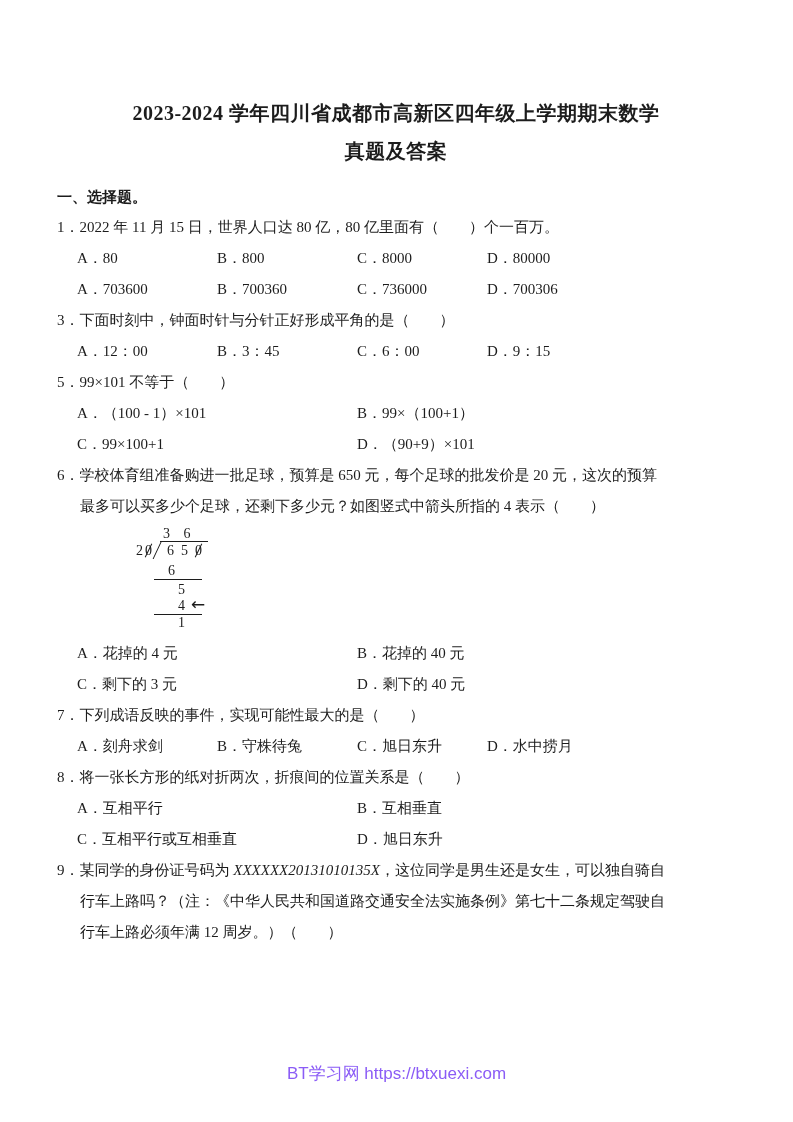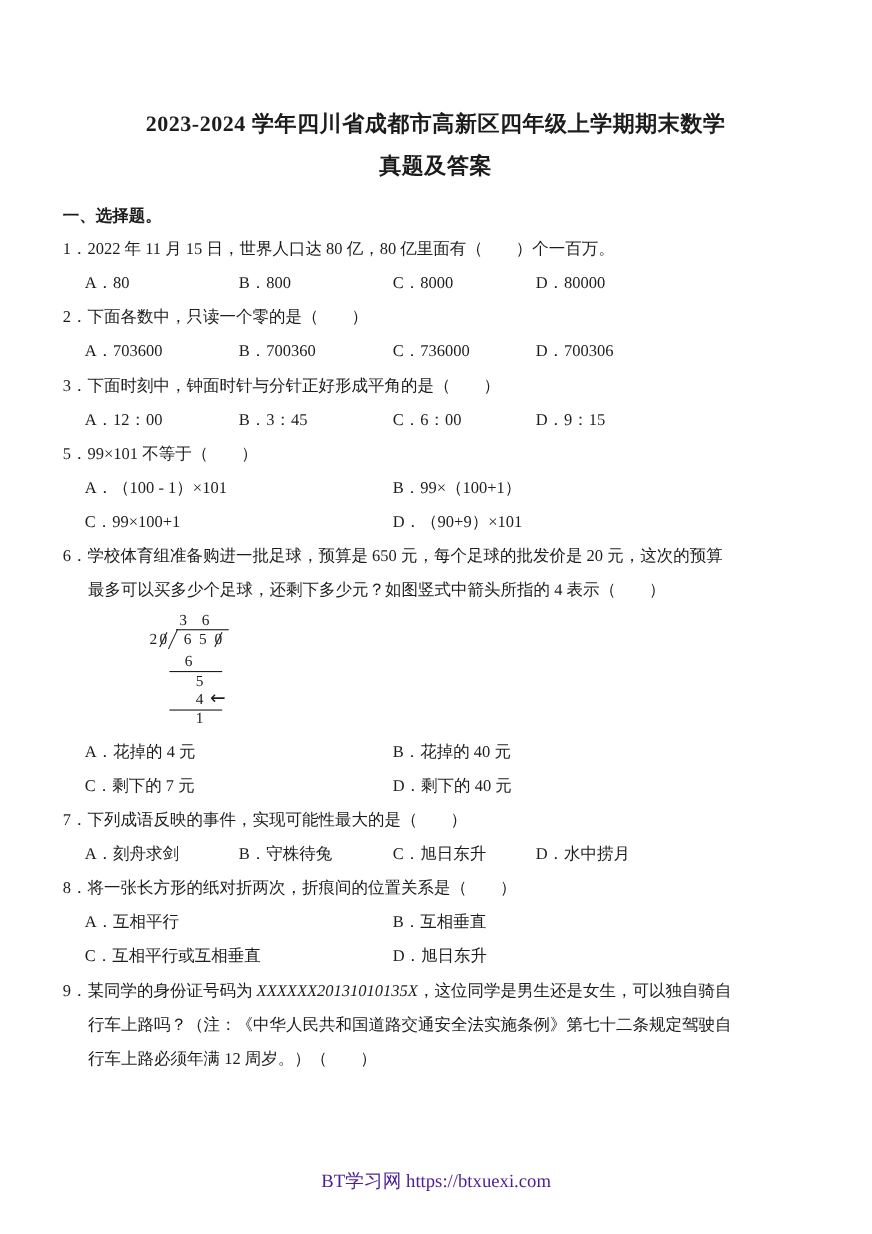--- a/index.html
+++ b/index.html
@@ -63,23 +63,23 @@
   .dv-s3 { position: absolute; left: 42px; top: 72px; }
   .dv-arrow { position: absolute; left: 55px; top: 70px; font-size: 17px;
               font-family: "DejaVu Sans", sans-serif; }
   .dv-l2 { position: absolute; left: 18px; top: 88px; width: 48px; border-top: 1.5px solid #1c1c1c; }
   .dv-s4 { position: absolute; left: 42px; top: 89px; }
 
   .footer {
     position: absolute;
     left: 0; top: 1062px; width: 100%;
     text-align: center;
-    font-family: Liberation Serif, serif;
+    font-family: Liberation Sans, sans-serif;
     font-size: 17px;
-    color: #4c1d95;
+    color: #8b5cf6;
   }
 </style>
 </head>
 <body>
 
 <div class="page">
   <div class="inner">
 
     <div class="title">
       <div>2023-2024 学年四川省成都市高新区四年级上学期期末数学</div>
@@ -92,21 +92,20 @@
       <div class="line">1．2022 年 11 月 15 日，世界人口达 80 亿，80 亿里面有（　　）个一百万。</div>
       <div class="line opt-row r4">
         <span class="o1">A．80</span>
         <span class="o2">B．800</span>
         <span class="o3">C．8000</span>
         <span class="o4">D．80000</span>
       </div>
     </section>
 
     <section class="q">
-      <div class="line">2．下面各数中，只读一个零的是（　　）</div>
       <div class="line opt-row r4">
         <span class="o1">A．703600</span>
         <span class="o2">B．700360</span>
         <span class="o3">C．736000</span>
         <span class="o4">D．700306</span>
       </div>
     </section>
 
     <section class="q">
       <div class="line">3．下面时刻中，钟面时针与分针正好形成平角的是（　　）</div>
@@ -148,21 +147,21 @@
         <div class="dv-arrow">←</div>
         <div class="dv-l2"></div>
         <div class="dv-s4">1</div>
       </div>
 
       <div class="line opt-row r2">
         <span class="p1">A．花掉的 4 元</span>
         <span class="p2">B．花掉的 40 元</span>
       </div>
       <div class="line opt-row r2">
-        <span class="p1">C．剩下的 7 元</span>
+        <span class="p1">C．剩下的 3 元</span>
         <span class="p2">D．剩下的 40 元</span>
       </div>
     </section>
 
     <section class="q">
       <div class="line">7．下列成语反映的事件，实现可能性最大的是（　　）</div>
       <div class="line opt-row r4">
         <span class="o1">A．刻舟求剑</span>
         <span class="o2">B．守株待兔</span>
         <span class="o3">C．旭日东升</span>

